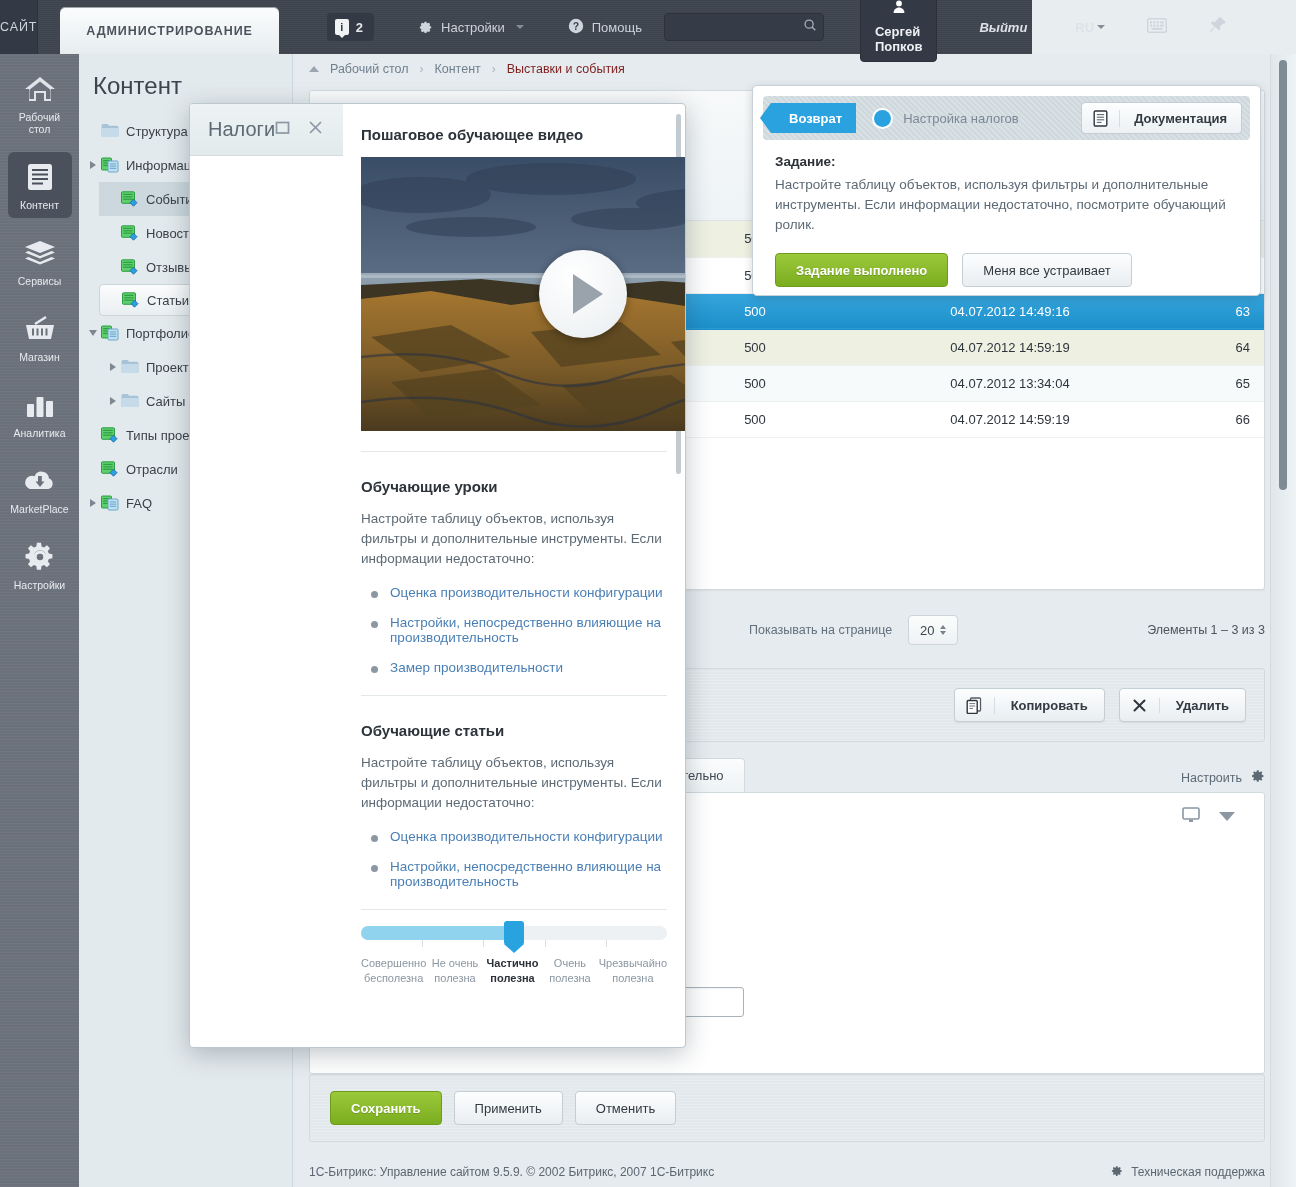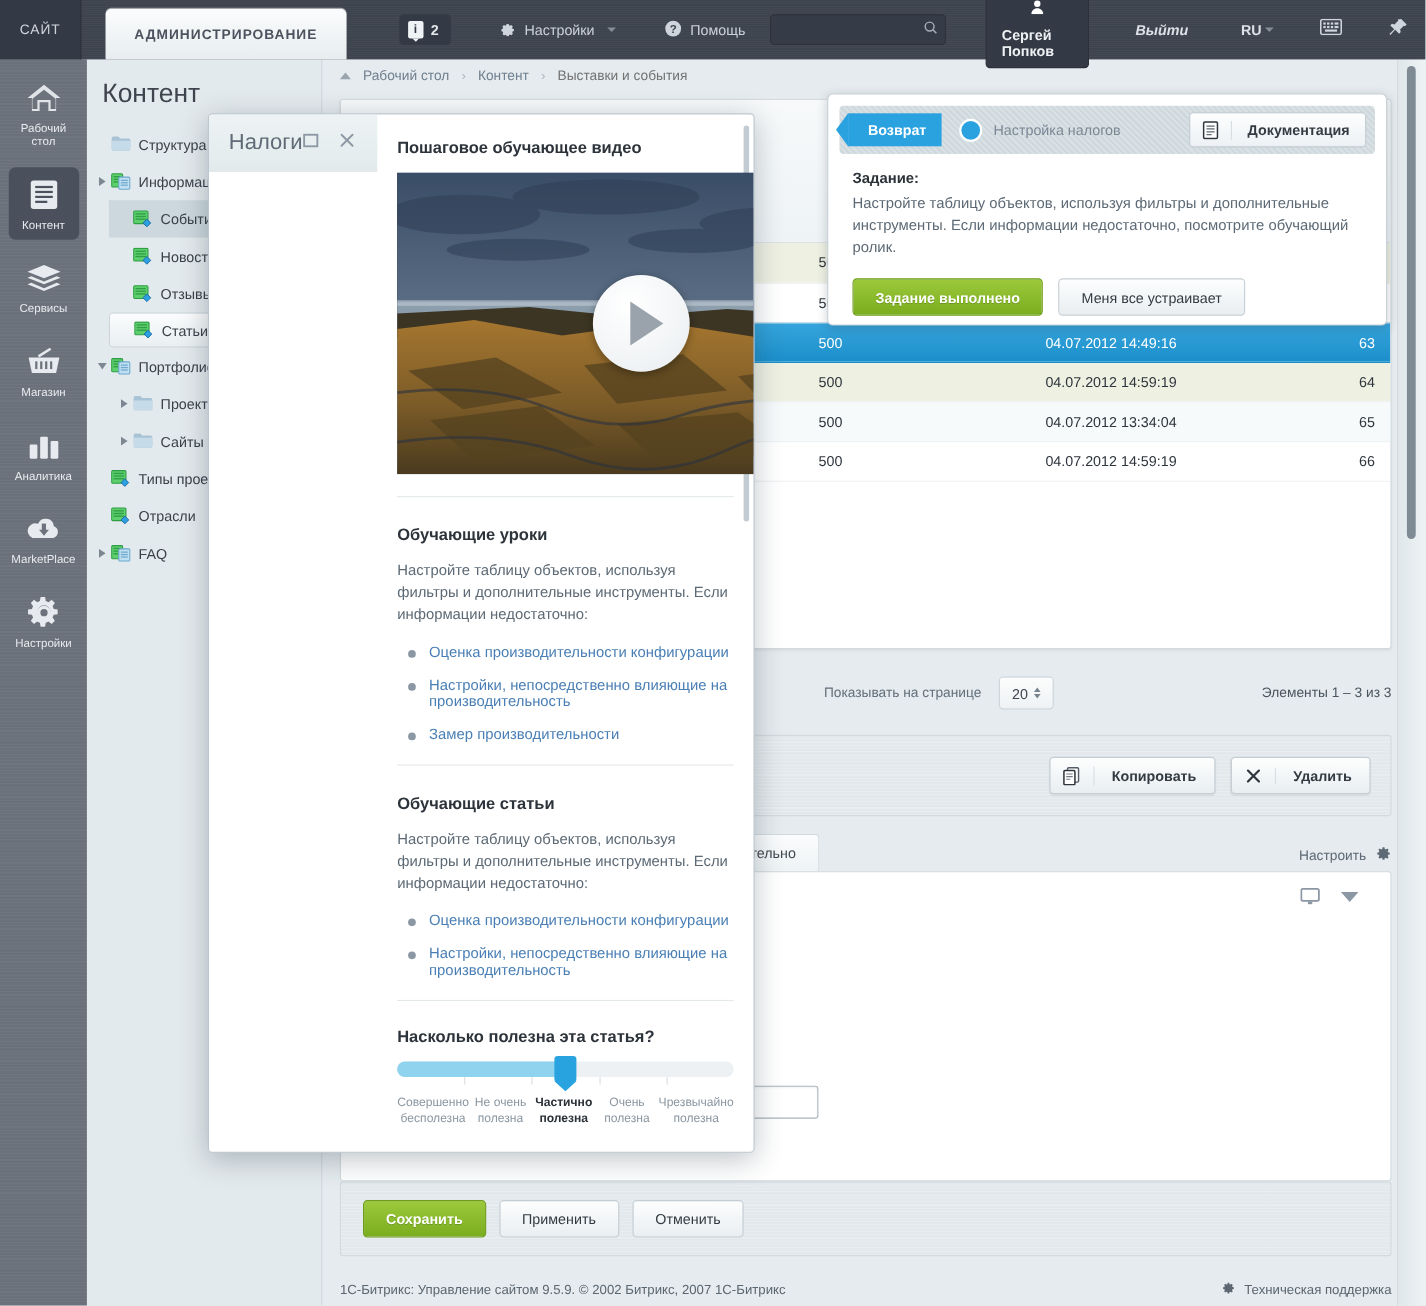--- a/index.html
+++ b/index.html
@@ -7,21 +7,21 @@
     margin: 0; padding: 0;
     width: 1296px; height: 1187px;
     font-family: "Liberation Sans", sans-serif;
     overflow: hidden;
     background: #e8eef0;
   }
   body { position: relative; }
 
   
   #topbar {
-    position: absolute; left: 0; top: 0; width: 1296px; height: 54px;
+    position: absolute; left: 0; top: 0; width: 1032px; height: 54px;
     background: #3f4550;
     background-image: repeating-linear-gradient(0deg, rgba(255,255,255,.018) 0 1px, rgba(0,0,0,.02) 1px 2px);
     display: flex; align-items: center;
     z-index: 40;
     gap: 22px;
   }
   .tb-tab {
     height: 54px; display: flex; align-items: center; justify-content: center;
     font-size: 12.5px; letter-spacing: .9px; cursor: pointer;
   }
@@ -128,21 +128,21 @@
   #content {
     position: absolute; left: 214px; top: 0; width: 1003px; height: 1133px;
   }
   #crumb {
     display: flex; align-items: center; gap: 11px; height: 30px;
     padding: 0 0 0 16px; font-size: 12.5px; color: #6a7480;
   }
   #crumb .up { width:0;height:0;border-left:5px solid transparent;border-right:5px solid transparent;border-bottom:6px solid #9aa5b0;}
   #crumb a { color:#70808f; text-decoration:none; cursor:pointer;}
   #crumb .sep { color:#aab4bd; font-size: 12px;}
-  #crumb .cur { color: #737373; }
+  #crumb .cur { color: #7f1d1d; }
 
   
   #gridpanel {
     position: absolute; left: 16px; top: 36px; width: 956px; height: 500px;
     background: #fff; border: 1px solid #d3dade; border-radius: 3px;
     box-shadow: 0 1px 2px rgba(0,0,0,.05);
     overflow: hidden;
   }
   #gridhead {
     height: 130px; background: linear-gradient(#f7f9fa,#eef3f5);
@@ -1032,21 +1032,20 @@
             <a>Оценка производительности конфигурации</a>
           </div>
           <div class="m-li">
             <span class="bull"></span>
             <a>Настройки, непосредственно влияющие на производительность</a>
           </div>
         </div>
       </div>
 
     <div class="m-sec" id="rate">
-      <h3>Насколько полезна эта статья?</h3>
       <div id="track">
         <div class="bg"></div>
         <div class="fill" style="width: 50%;"></div>
         <div id="knob" style="left: calc(50% - 10px);"></div>
       <div class="tick" style="left: 20%;"></div>
           <div class="tick" style="left: 40%;"></div>
           <div class="tick" style="left: 60%;"></div>
           <div class="tick" style="left: 80%;"></div>
         </div>
       <div id="ticklabels">

